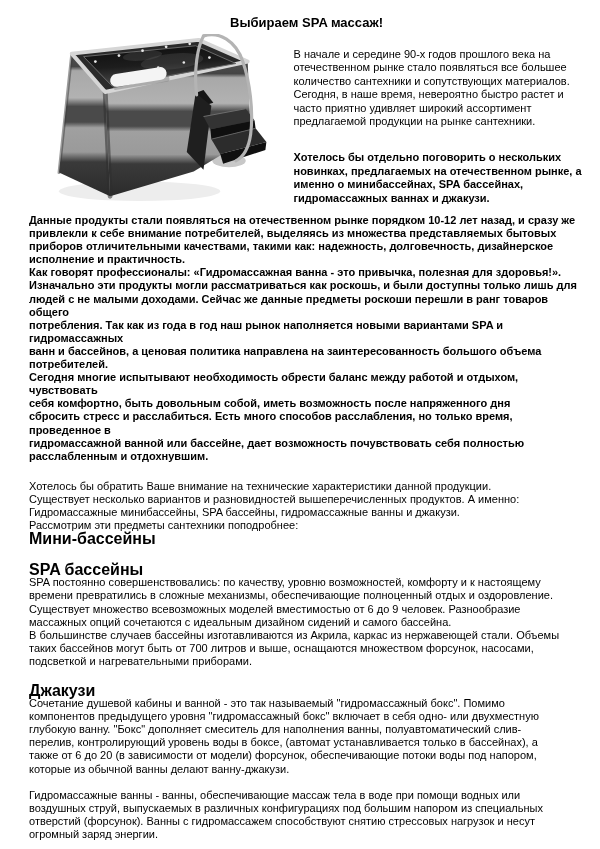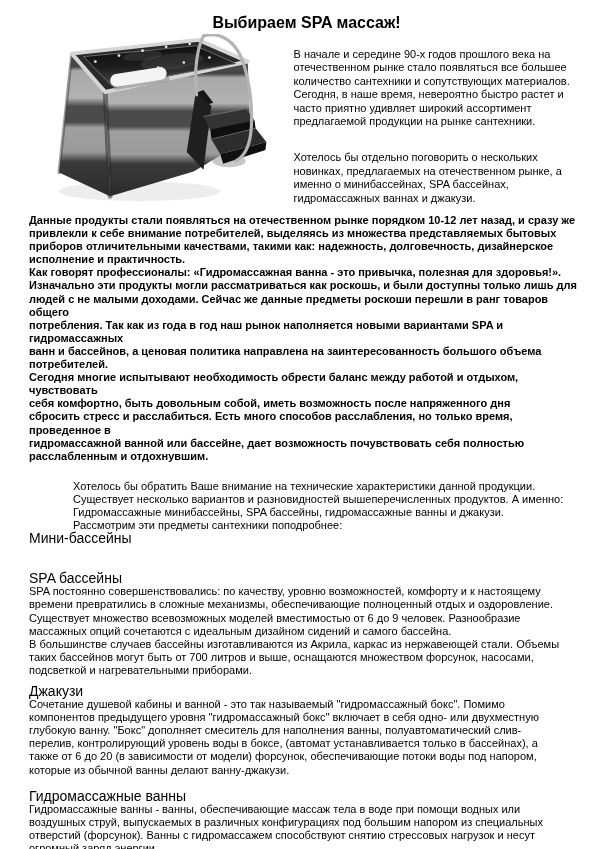--- a/index.html
+++ b/index.html
@@ -6,34 +6,34 @@
   .page {
     position:relative;
     width:600px; height:849px;
     box-sizing:border-box;
     padding:14px 16px 0 29px;
     font-family:"Liberation Sans","DejaVu Sans",sans-serif;
     font-size:11px; line-height:13.1px; color:#000;
     overflow:hidden;
   }
   .title {
-    font-size:16px; line-height:17px; font-weight:bold;
+    font-size:13px; line-height:17px; font-weight:bold;
     text-align:center; margin:0;
   }
   .hero { display:flex; align-items:flex-start; margin-top:3px;justify-content:center; }
   .figure { flex:none; width:236px; margin-left:28px; }
   .figure svg { display:block; }
   .col { flex:none; width:292px; margin-left:2px; padding-top:14px; line-height:13.4px; }
   .tb { white-space:pre-line; }
-  .p2 { margin-top:23px; }
+  .p2 { margin-top:23px;font-weight:bold; }
   .b1 { margin-top:8px;font-weight:bold; }
-  .b2 { margin-top:17px;margin-left:44px; }
-  .sec-heading { font-size:14px; line-height:13.1px; font-weight:normal; margin:0; }
-  .sec-spa   { margin-top:27px; }
-  .sec-jac   { margin-top:8px; }
+  .b2 { margin-top:17px; }
+  .sec-heading { font-size:16px; line-height:13.1px; font-weight:bold; margin:0; }
+  .sec-spa   { margin-top:18px; }
+  .sec-jac   { margin-top:16px; }
   .sec-gidro { margin-top:13px; }
 </style>
 </head>
 <body>
 
 <div class="page">
 
   <h1 class="title">Выбираем SPA массаж!</h1>
 
   <div class="hero">
@@ -159,20 +159,19 @@
     <h2 class="sec-heading">Джакузи</h2>
     <div class="tb">Сочетание душевой кабины и ванной - это так называемый "гидромассажный бокс". Помимо
 компонентов предыдущего уровня "гидромассажный бокс" включает в себя одно- или двухместную
 глубокую ванну. "Бокс" дополняет смеситель для наполнения ванны, полуавтоматический слив-
 перелив, контролирующий уровень воды в боксе, (автомат устанавливается только в бассейнах), а
 также от 6 до 20 (в зависимости от модели) форсунок, обеспечивающие потоки воды под напором,
 которые из обычной ванны делают ванну-джакузи.</div>
   </div>
 
   <div class="sec-gidro">
-    <h2 class="sec-heading">Гидромассажные ванны</h2>
     <div class="tb">Гидромассажные ванны - ванны, обеспечивающие массаж тела в воде при помощи водных или
 воздушных струй, выпускаемых в различных конфигурациях под большим напором из специальных
 отверстий (форсунок). Ванны с гидромассажем способствуют снятию стрессовых нагрузок и несут
 огромный заряд энергии.</div>
   </div>
 
 </div>
 
 </body></html>

